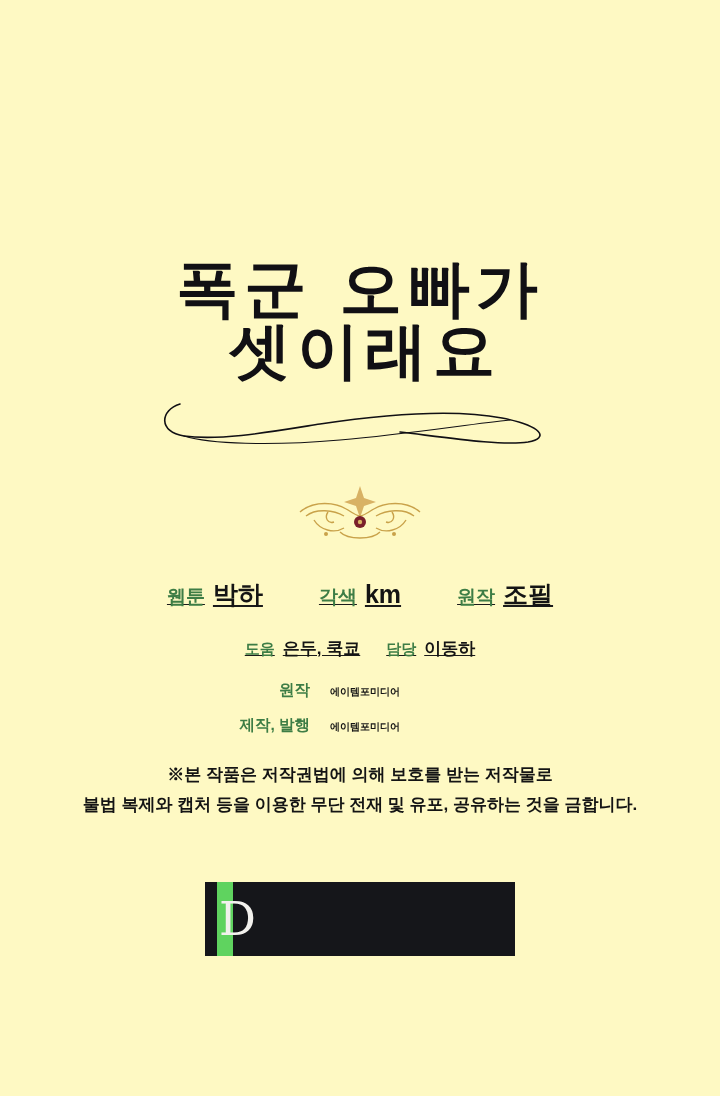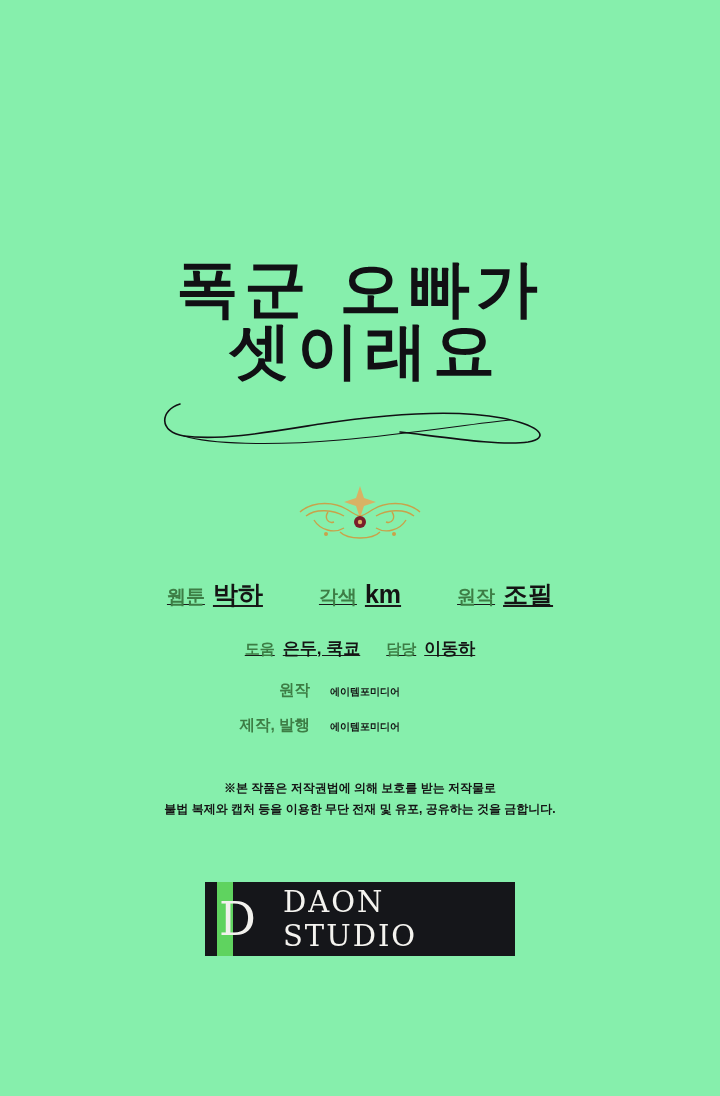--- a/index.html
+++ b/index.html
@@ -12,21 +12,21 @@
     height: 1096px;
     position: relative;
     font-family: "Liberation Sans", sans-serif;
     color: #1a1a1a;
     overflow: hidden;
   }
 
   .page {
     width: 720px;
     height: 1096px;
-    background: #86efac;
+    background: #fef9c3;
     position: relative;
     display: flex;
     flex-direction: column;
     align-items: center;
   }
 
   
   .title-block {
     margin-top: 258px;
     width: 100%;
@@ -132,24 +132,24 @@
   }
   .credit-table .name-cell {
     color: #141414;
     font-size: 10px;
     font-weight: bold;
     justify-self: start;
   }
 
   
   .notice {
-    margin-top: 42px;
+    margin-top: 24px;
     text-align: center;
     color: #141414;
-    font-size: 12px;
+    font-size: 17px;
     line-height: 1.75;
     font-weight: bold;
   }
 
   
   .logo-bar {
     margin-top: 62px;
     width: 310px;
     height: 74px;
     background: #15161a;
@@ -260,16 +260,15 @@
   </div>
 
   <div class="notice">
     <div>※본 작품은 저작권법에 의해 보호를 받는 저작물로</div>
     <div>불법 복제와 캡처 등을 이용한 무단 전재 및 유포, 공유하는 것을 금합니다.</div>
   </div>
 
   <div class="logo-bar">
     <div class="logo-accent"></div>
     <div class="logo-d">D</div>
-    <div class="logo-text">DAON STUDIO</div>
   </div>
 
 </div>
 
 </body></html>

